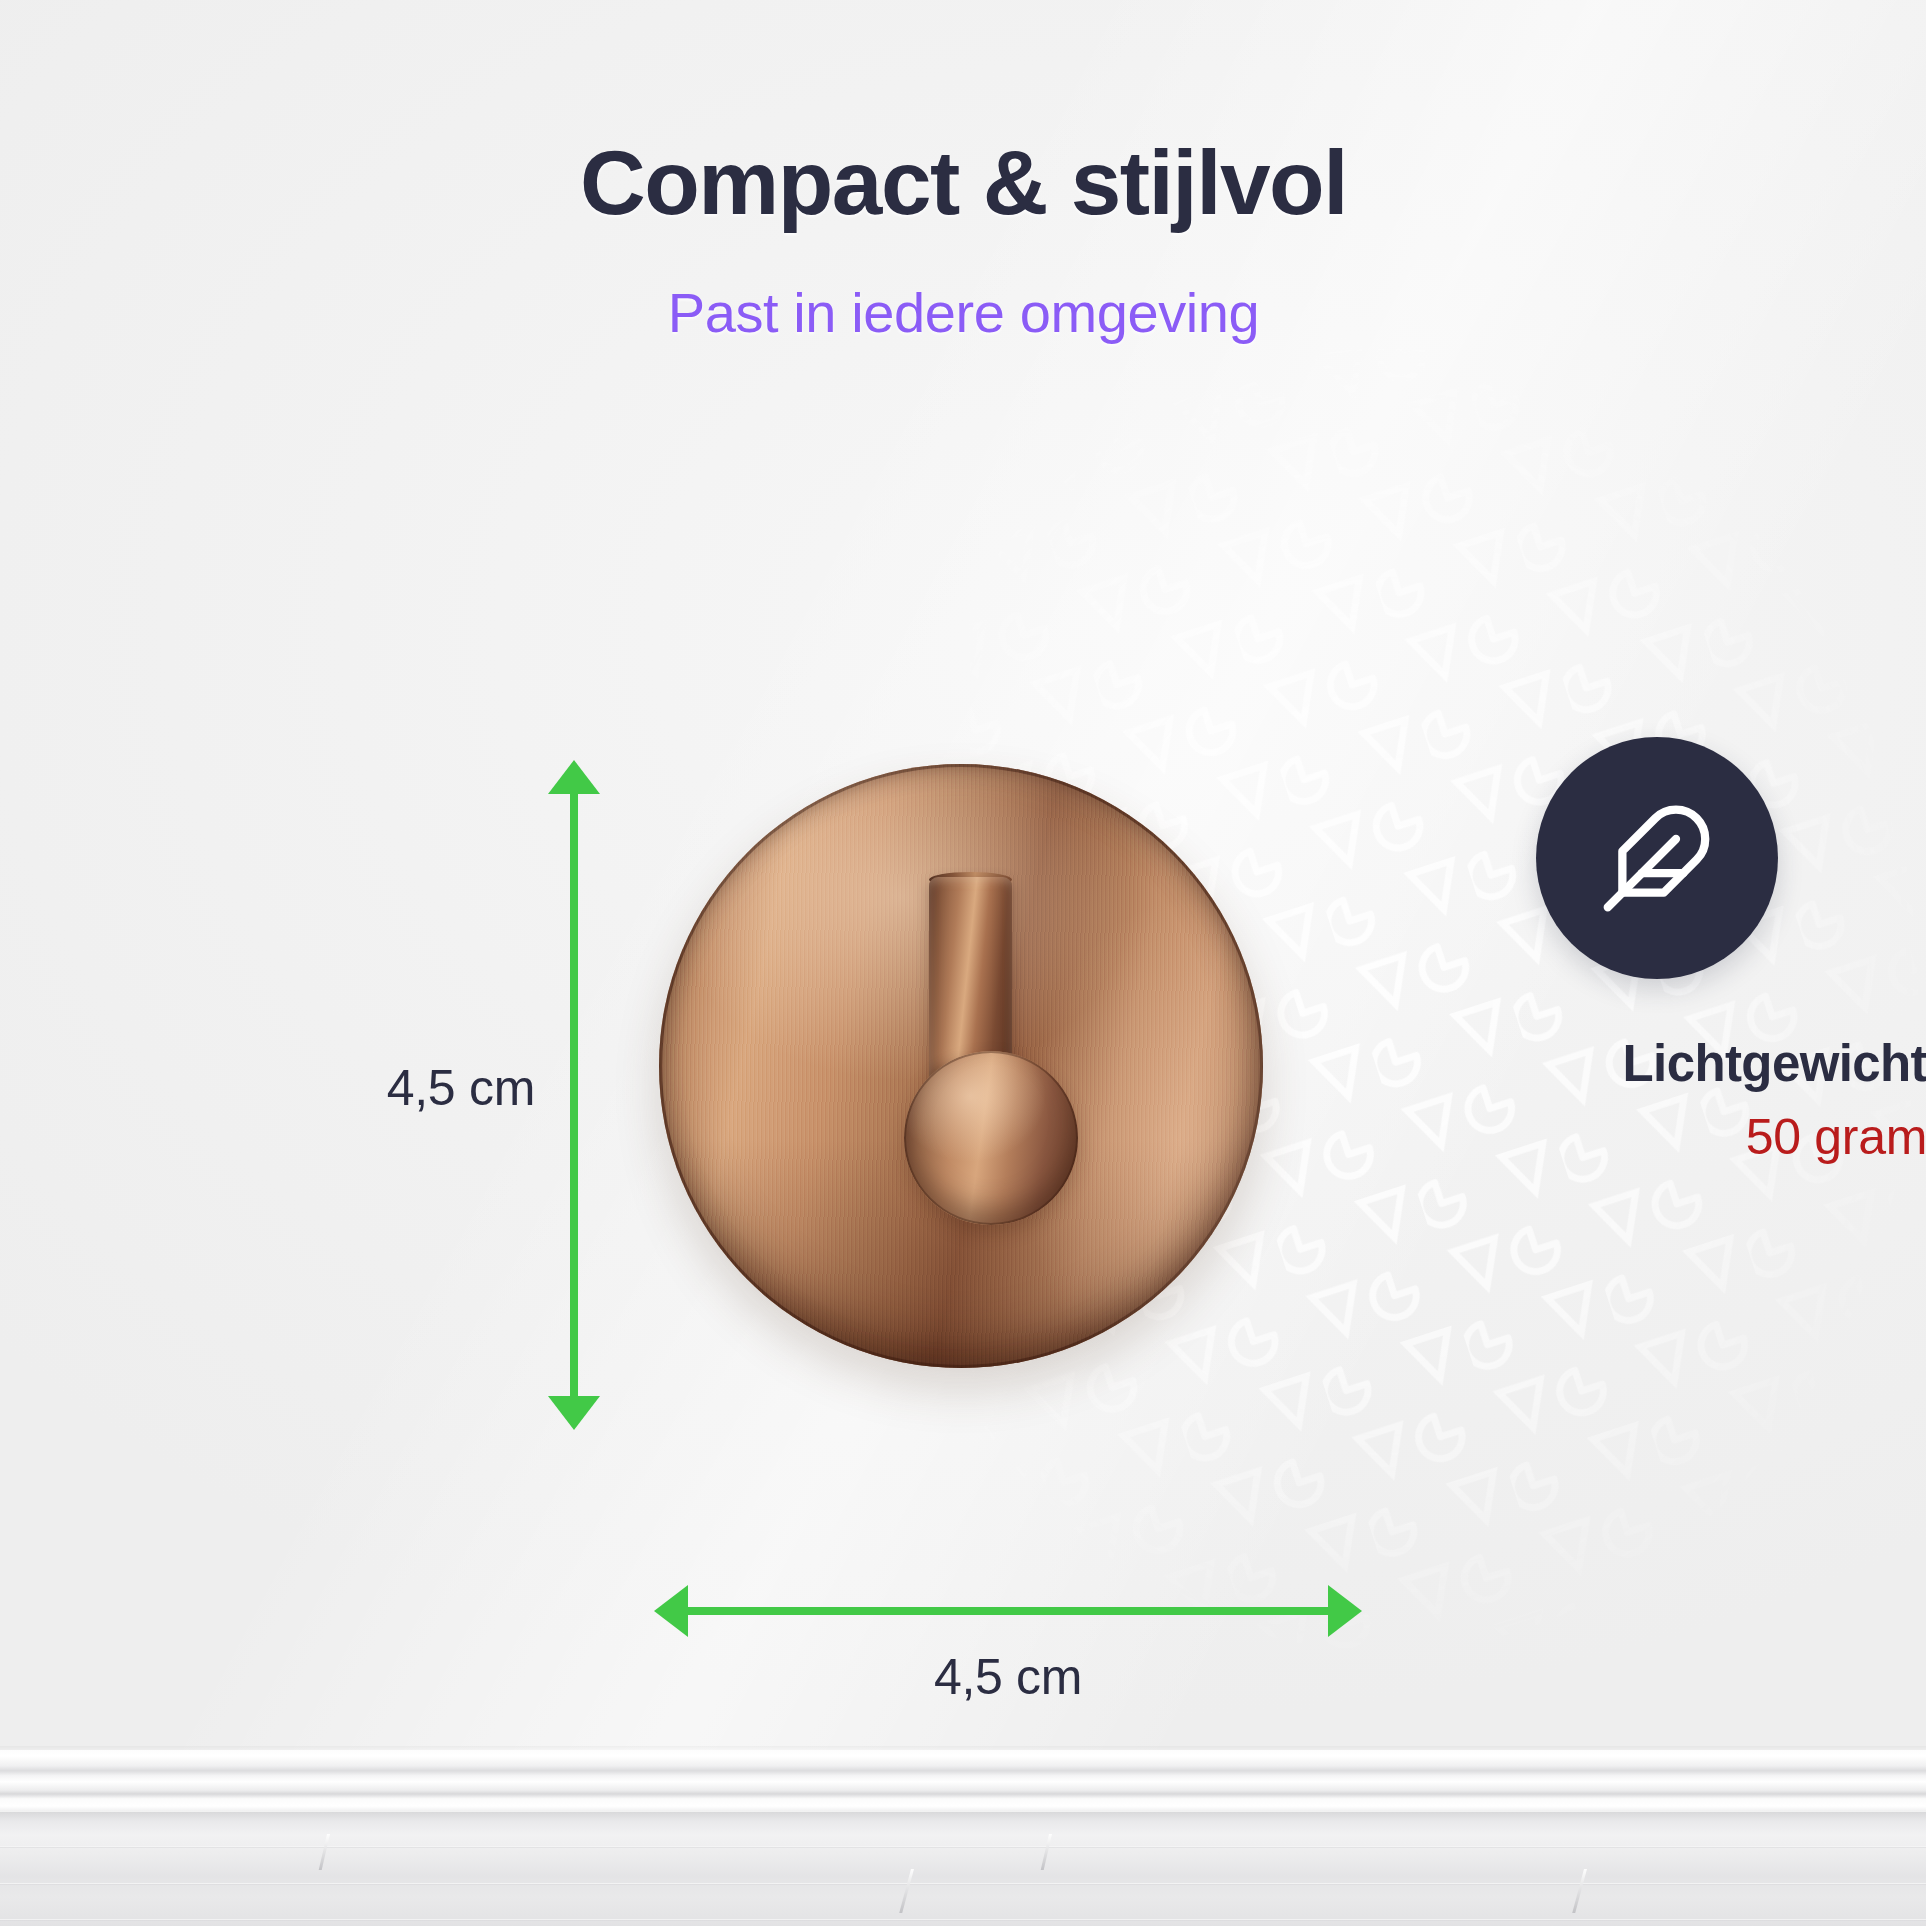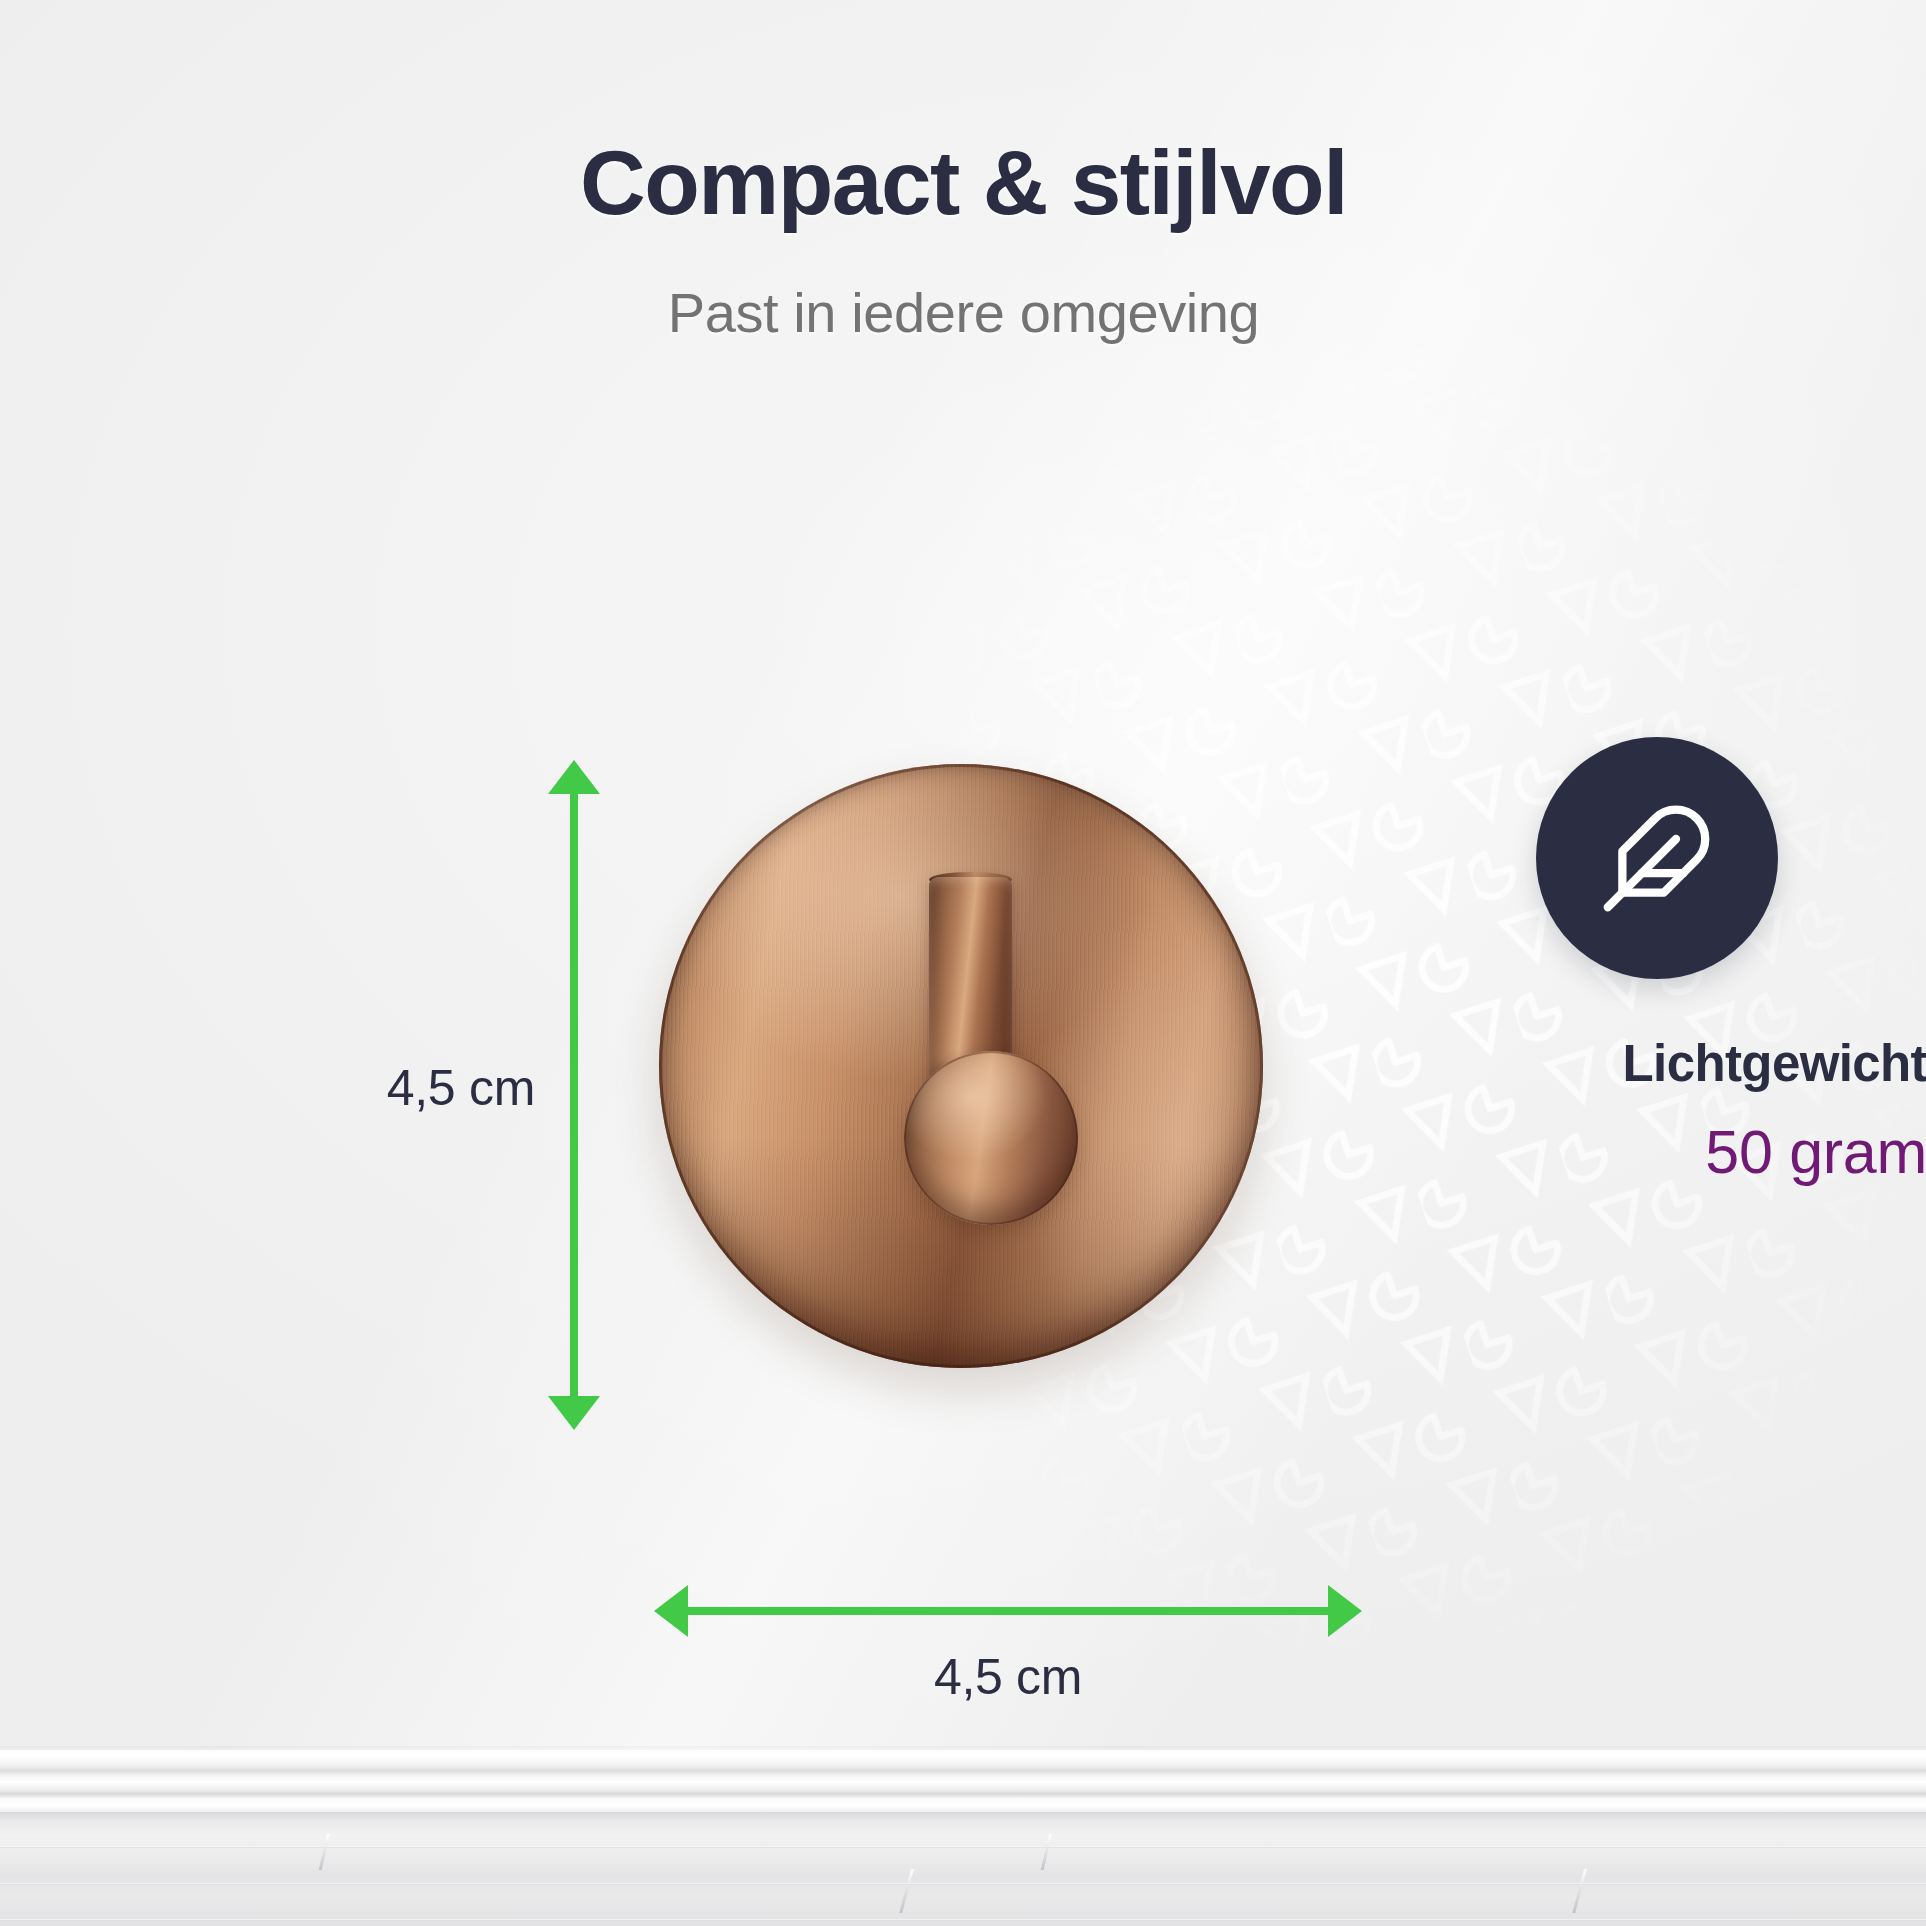--- a/index.html
+++ b/index.html
@@ -117,21 +117,21 @@
     text-shadow: 0 2px 3px rgba(255,255,255,.85);
   }
   .subtitle {
     position: absolute;
     left: 0; top: 280px;
     width: 1927px;
     text-align: center;
     font-size: 56px;
     font-weight: 400;
     letter-spacing: -0.4px;
-    color: #737373;
+    color: #8b5cf6;
     text-shadow: 0 2px 3px rgba(255,255,255,.8);
   }
 
   
   .product {
     position: absolute;
     left: 659px;
     top: 764px;
     width: 604px;
     height: 604px;
@@ -348,24 +348,24 @@
     box-shadow: 0 10px 26px rgba(40,42,64,.18);
   }
   .badge-title {
     margin-top: 55px;
     font-size: 51px;
     font-weight: 700;
     color: #2b2d42;
     letter-spacing: -0.6px;
   }
   .badge-sub {
-    margin-top: 24px;
-    font-size: 61px;
+    margin-top: 15px;
+    font-size: 50px;
     font-weight: 400;
-    color: #701a75;
+    color: #b91c1c;
     letter-spacing: -0.3px;
   }
 </style>
 </head>
 <body>
 
 <div id="stage">
 
   <div class="wall">
     <div class="wall-sheen"></div>

